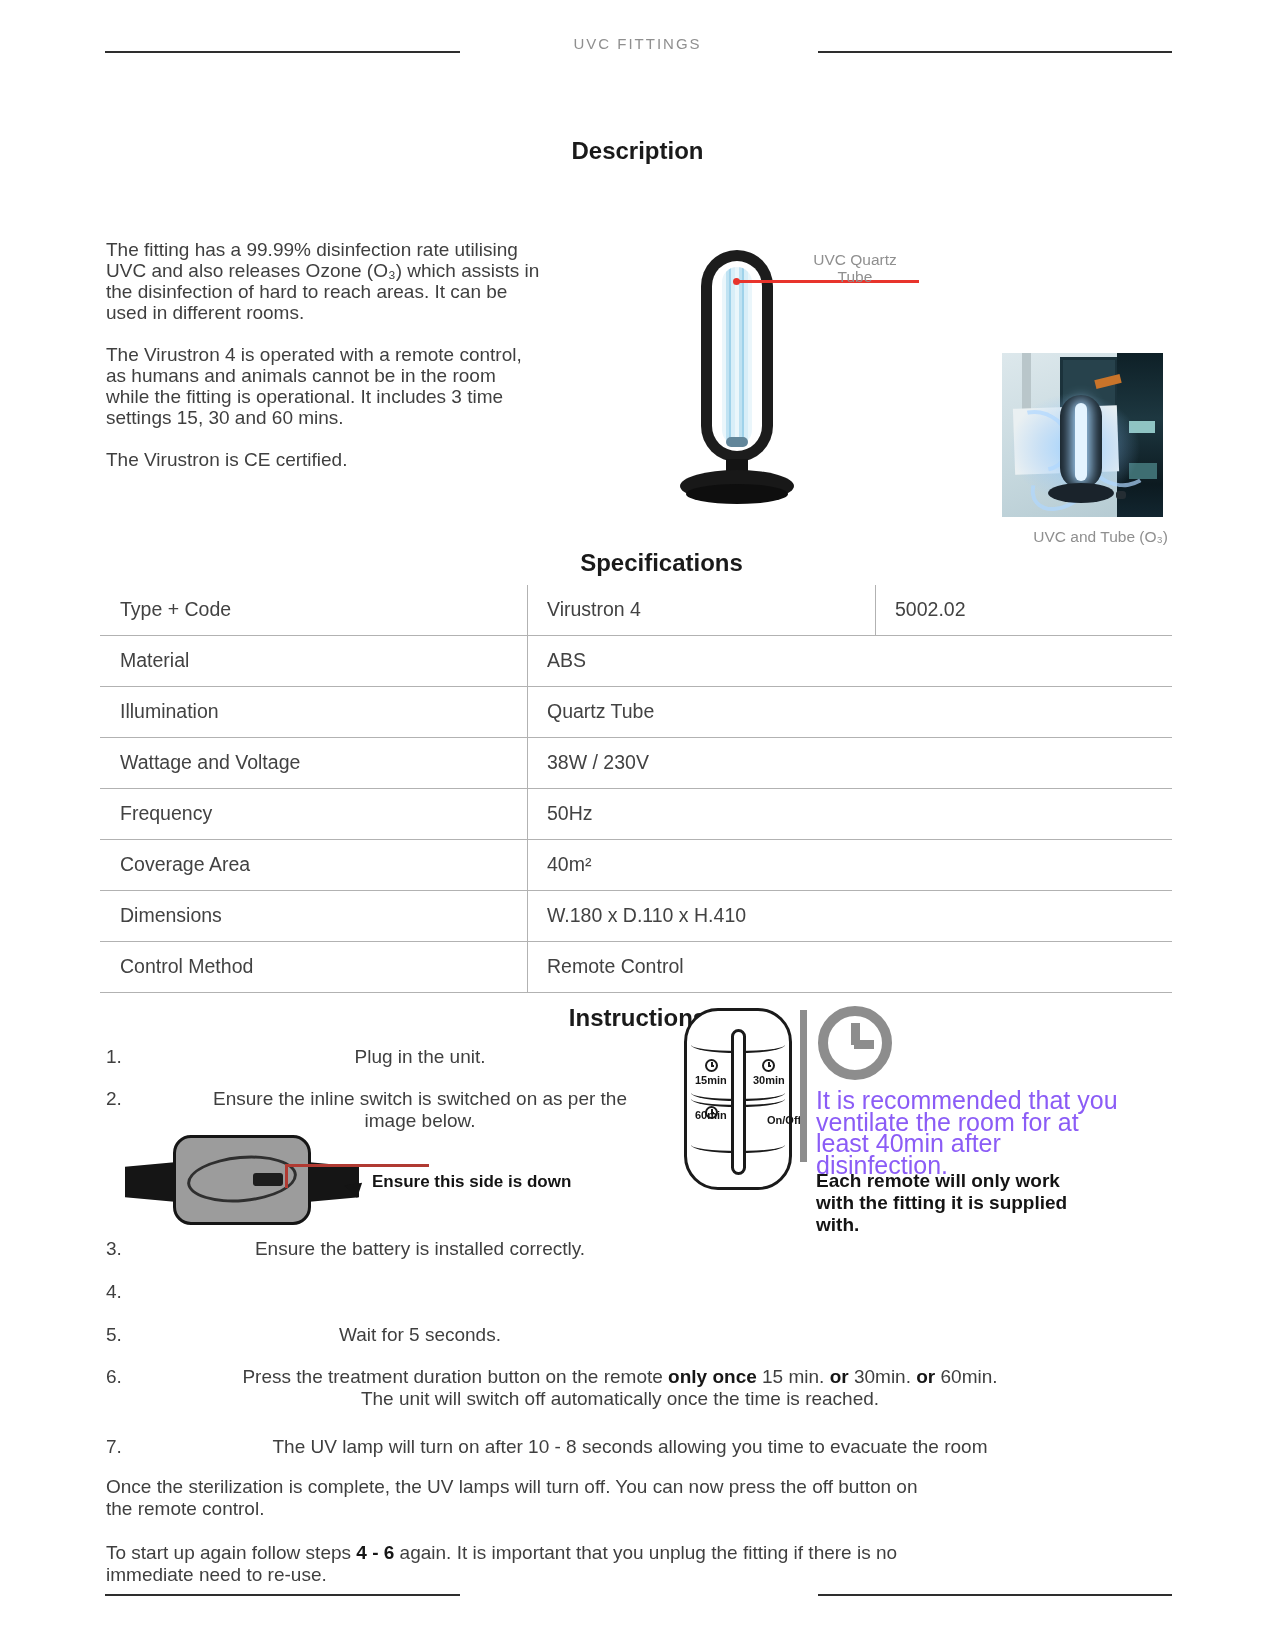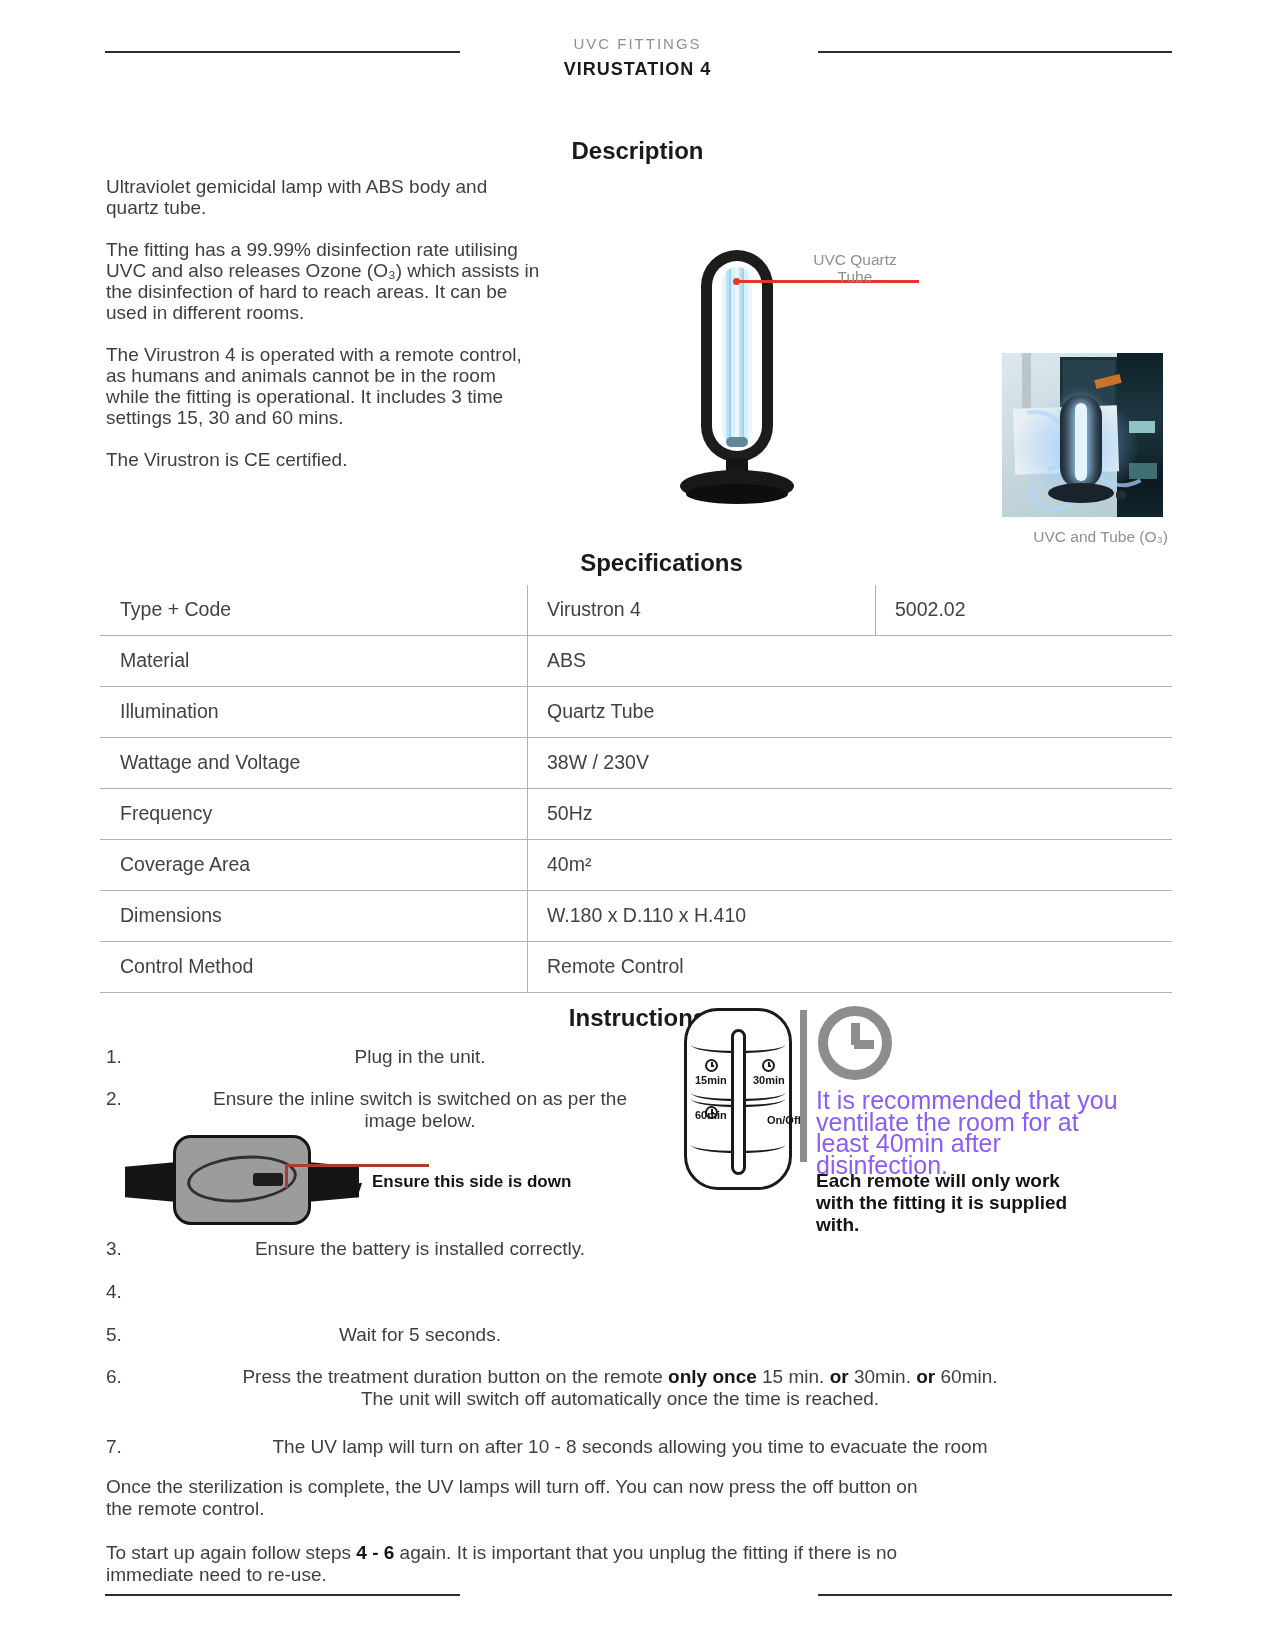--- a/index.html
+++ b/index.html
@@ -76,25 +76,22 @@
   .warn-text{left:816px;top:1170px;width:300px;font-size:19px;line-height:22px;white-space:pre-line;font-weight:700;color:#141414;}
 </style>
 </head>
 <body>
 
 <div class="page">
 
   <div class="rule" style="left:105px;top:51px;width:355px;"></div>
   <div class="rule" style="left:818px;top:51px;width:354px;"></div>
   <div class="abs center-text cat" style="top:35px;">UVC FITTINGS</div>
-  <div class="abs center-text doc-title" style="top:59px;">VIRUSTATION 4</div>
 
   <div class="abs center-text section-heading" style="top:137px;">Description</div>
-  <div class="abs para" style="left:106px;top:176px;">Ultraviolet gemicidal lamp with ABS body and
-quartz tube.</div>
   <div class="abs para" style="left:106px;top:239px;">The fitting has a 99.99% disinfection rate utilising
 UVC and also releases Ozone (O₃) which assists in
 the disinfection of hard to reach areas. It can be
 used in different rooms.</div>
   <div class="abs para" style="left:106px;top:344px;">The Virustron 4 is operated with a remote control,
 as humans and animals cannot be in the room
 while the fitting is operational. It includes 3 time
 settings 15, 30 and 60 mins.</div>
   <div class="abs para" style="left:106px;top:449px;">The Virustron is CE certified.</div>
 

